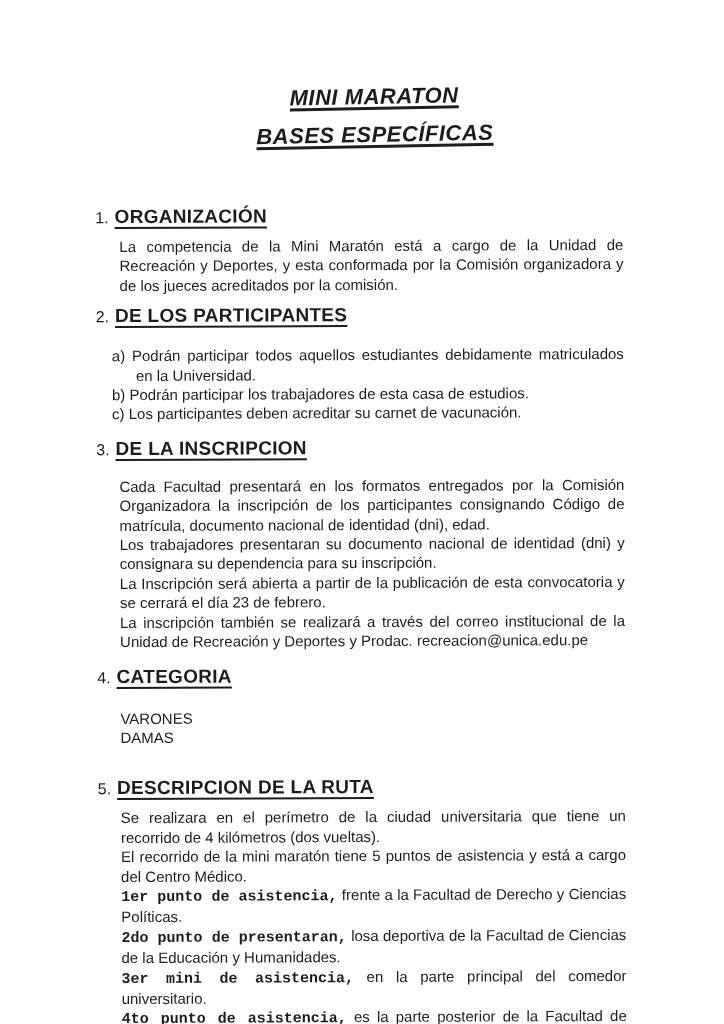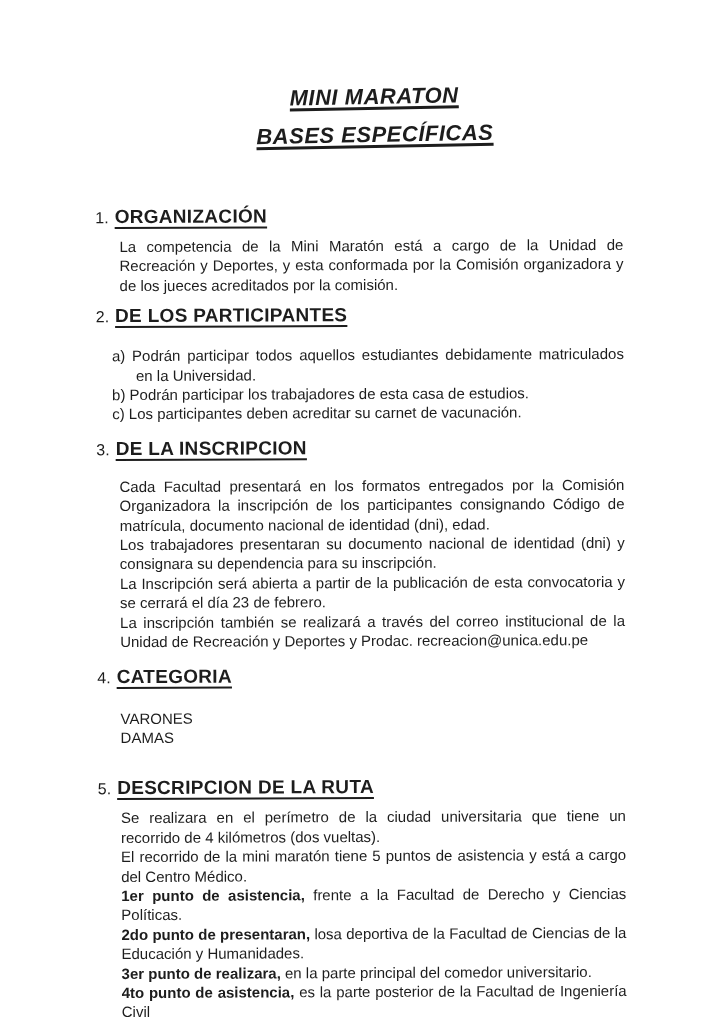--- a/index.html
+++ b/index.html
@@ -84,21 +84,21 @@
     text-indent: -24px;
     text-align: justify;
   }
   .sec-3 { margin-top: 12px; }
   .sec-3 .body-text { margin-top: 14px; }
   .sec-4 { margin-top: 12px; }
   .sec-4 .body-text { margin-top: 18px; }
   .sec-4 .body-text p { text-align: left; }
   .sec-5 { margin-top: 28px; }
   .sec-5 .body-text { margin-top: 6px; }
-  .point-lead { font-weight: bold; }
+  .point-lead { font-weight: bold; font-family: Liberation Mono, monospace; }
 </style>
 </head>
 <body>
 
 <div class="page">
   <div class="doc">
 
     <div class="title-block">
       <span class="title-line"><span class="underlined">MINI MARATON</span></span>
       <span class="title-line"><span class="underlined">BASES ESPECÍFICAS</span></span>
@@ -140,20 +140,20 @@
         </div>
       </div>
 
       <div class="section sec-5">
         <h2 class="section-heading"><span class="section-number">5.</span><span class="heading-text">DESCRIPCION DE LA RUTA</span></h2>
         <div class="body-text">
           <p>Se realizara en el perímetro de la ciudad universitaria que tiene un recorrido de 4 kilómetros (dos vueltas).</p>
           <p>El recorrido de la mini maratón tiene 5 puntos de asistencia y está a cargo del Centro Médico.</p>
           <p><span class="point-lead">1er punto de asistencia,</span><span> frente a la Facultad de Derecho y Ciencias Políticas.</span></p>
           <p><span class="point-lead">2do punto de presentaran,</span><span> losa deportiva de la Facultad de Ciencias de la Educación y Humanidades.</span></p>
-          <p><span class="point-lead">3er punto de realizara,</span><span> en la parte principal del comedor universitario.</span></p>
+          <p><span class="point-lead">3er mini de asistencia,</span><span> en la parte principal del comedor universitario.</span></p>
           <p><span class="point-lead">4to punto de asistencia,</span><span> es la parte posterior de la Facultad de Ingeniería Civil</span></p>
         </div>
       </div>
 
     </div>
   </div>
 </div>
 
 </body></html>

